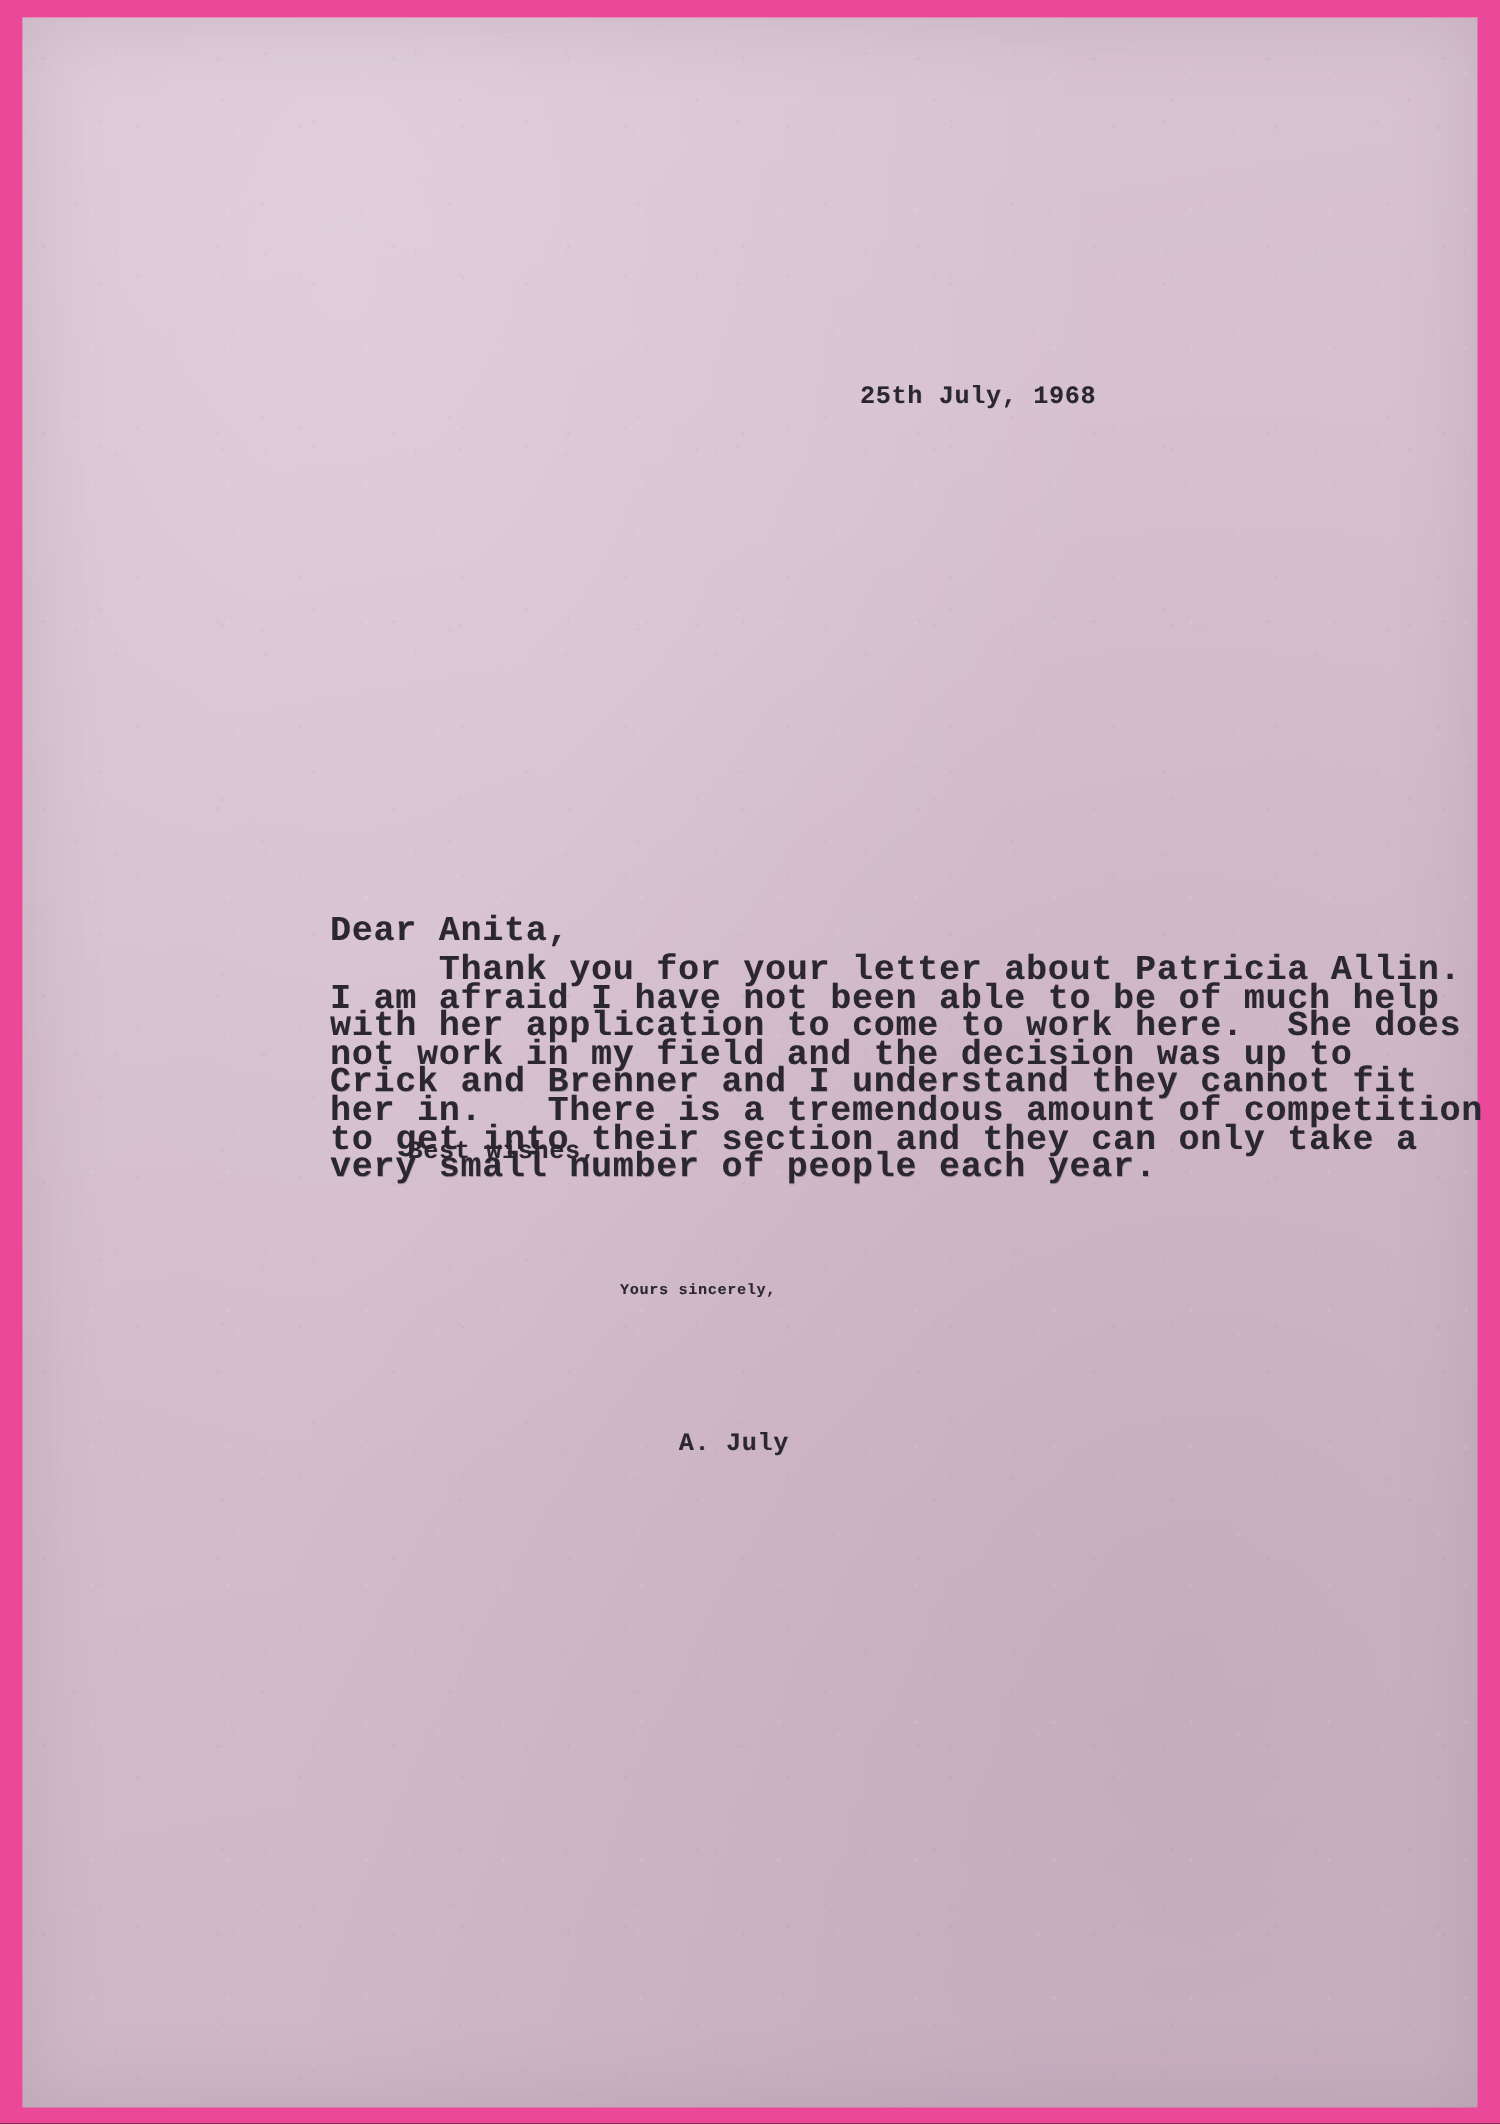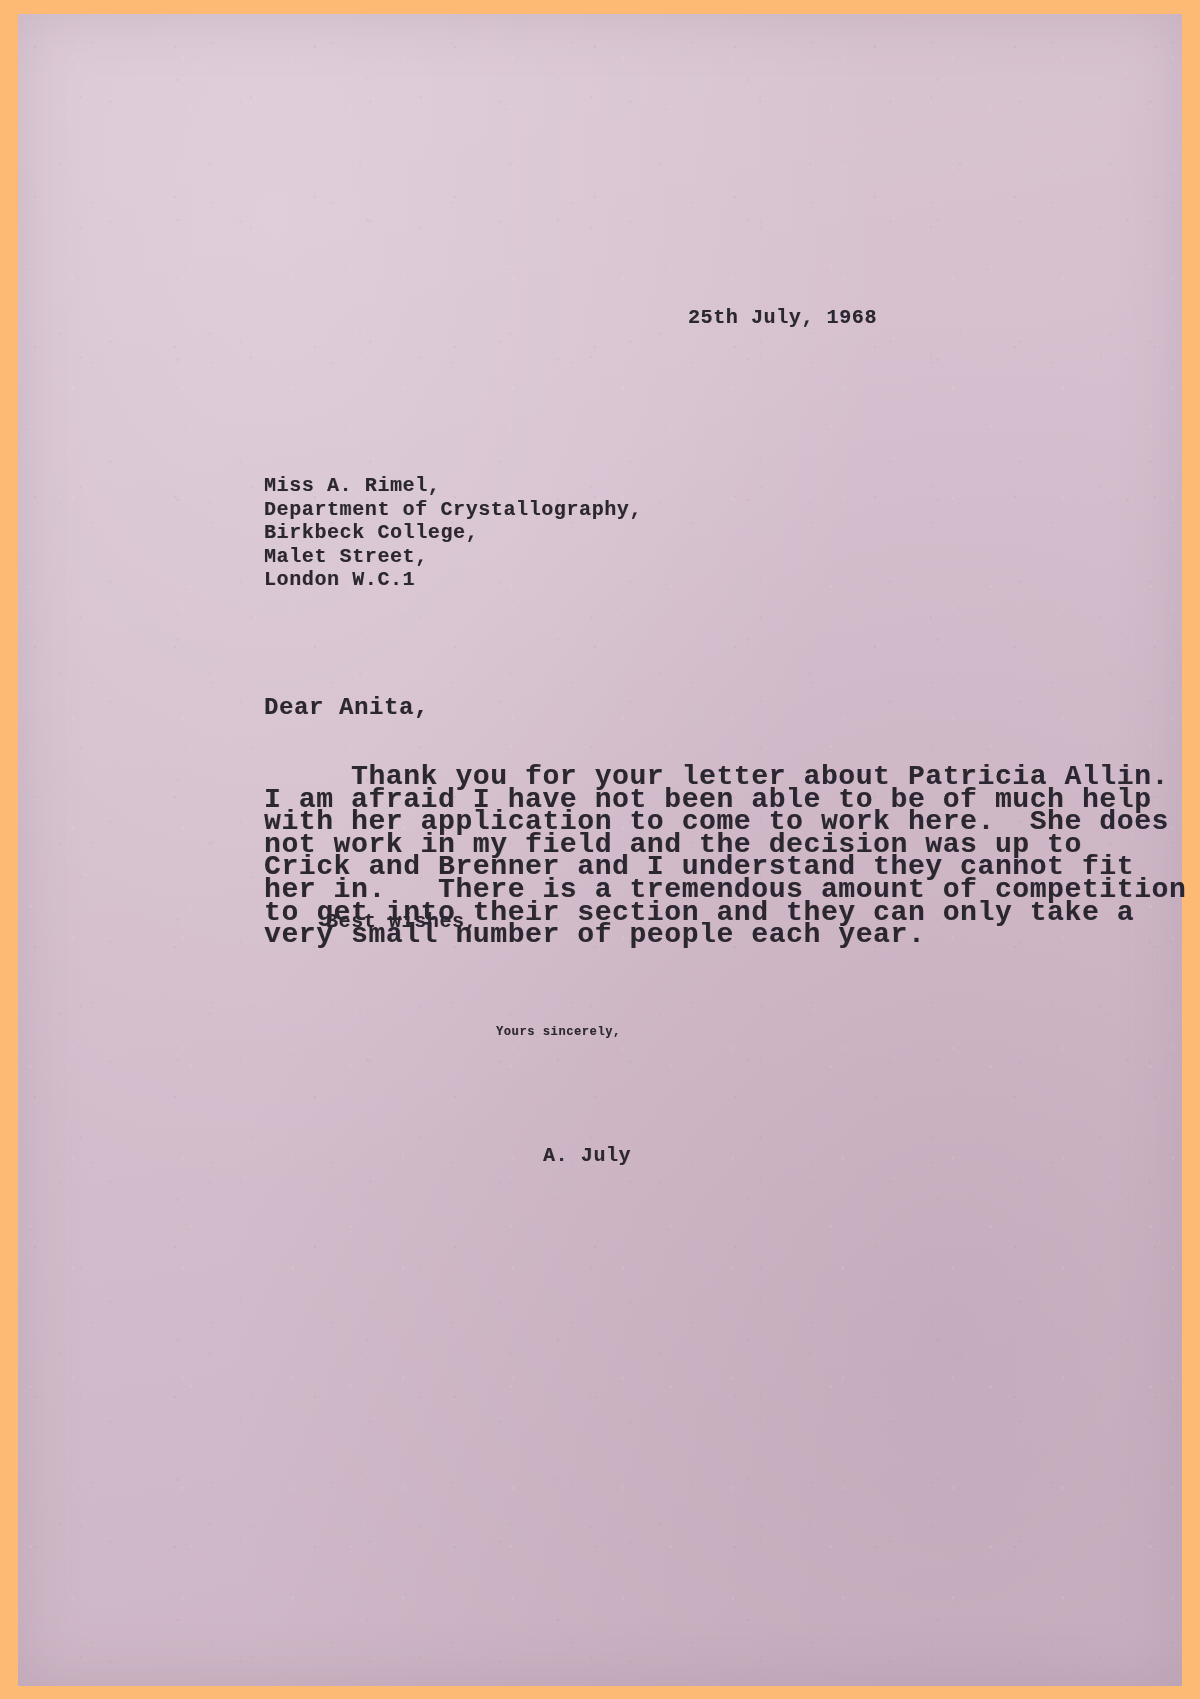--- a/index.html
+++ b/index.html
@@ -10,21 +10,21 @@
   body {
     width: 1200px;
     height: 1699px;
     overflow: hidden;
     font-family: "Liberation Mono", monospace;
   }
   .scan-frame {
     position: relative;
     width: 1200px;
     height: 1699px;
-    background: #fdba74;
+    background: #ec4899;
     box-sizing: border-box;
   }
   .page {
     position: absolute;
     left: 18px;
     top: 14px;
     width: 1164px;
     height: 1672px;
     background:
       radial-gradient(ellipse at 22% 12%, rgba(255,255,255,0.20) 0%, rgba(255,255,255,0) 48%),
@@ -64,22 +64,22 @@
     font-size: 20px;
   }
   #address-block {
     left: 246px;
     top: 460px;
     font-size: 20px;
     line-height: 23.5px;
   }
   #salutation {
     left: 246px;
-    top: 680px;
-    font-size: 24px;
+    top: 716px;
+    font-size: 28px;
   }
   #body-paragraph {
     left: 246px;
     top: 752px;
     font-size: 28px;
     line-height: 22.6px;
   }
   #best-wishes {
     left: 308px;
     top: 896px;
@@ -100,25 +100,20 @@
 </style>
 </head>
 <body>
 
 <div class="scan-frame">
   <div class="page">
     <div class="grain"></div>
 
     <div class="typed" id="date-line">25th July, 1968</div>
 
-    <div class="typed" id="address-block">Miss A. Rimel,
-Department of Crystallography,
-Birkbeck College,
-Malet Street,
-London W.C.1</div>
 
     <div class="typed" id="salutation">Dear Anita,</div>
 
     <div class="typed" id="body-paragraph">     Thank you for your letter about Patricia Allin.
 I am afraid I have not been able to be of much help
 with her application to come to work here.  She does
 not work in my field and the decision was up to
 Crick and Brenner and I understand they cannot fit
 her in.   There is a tremendous amount of competition
 to get into their section and they can only take a

